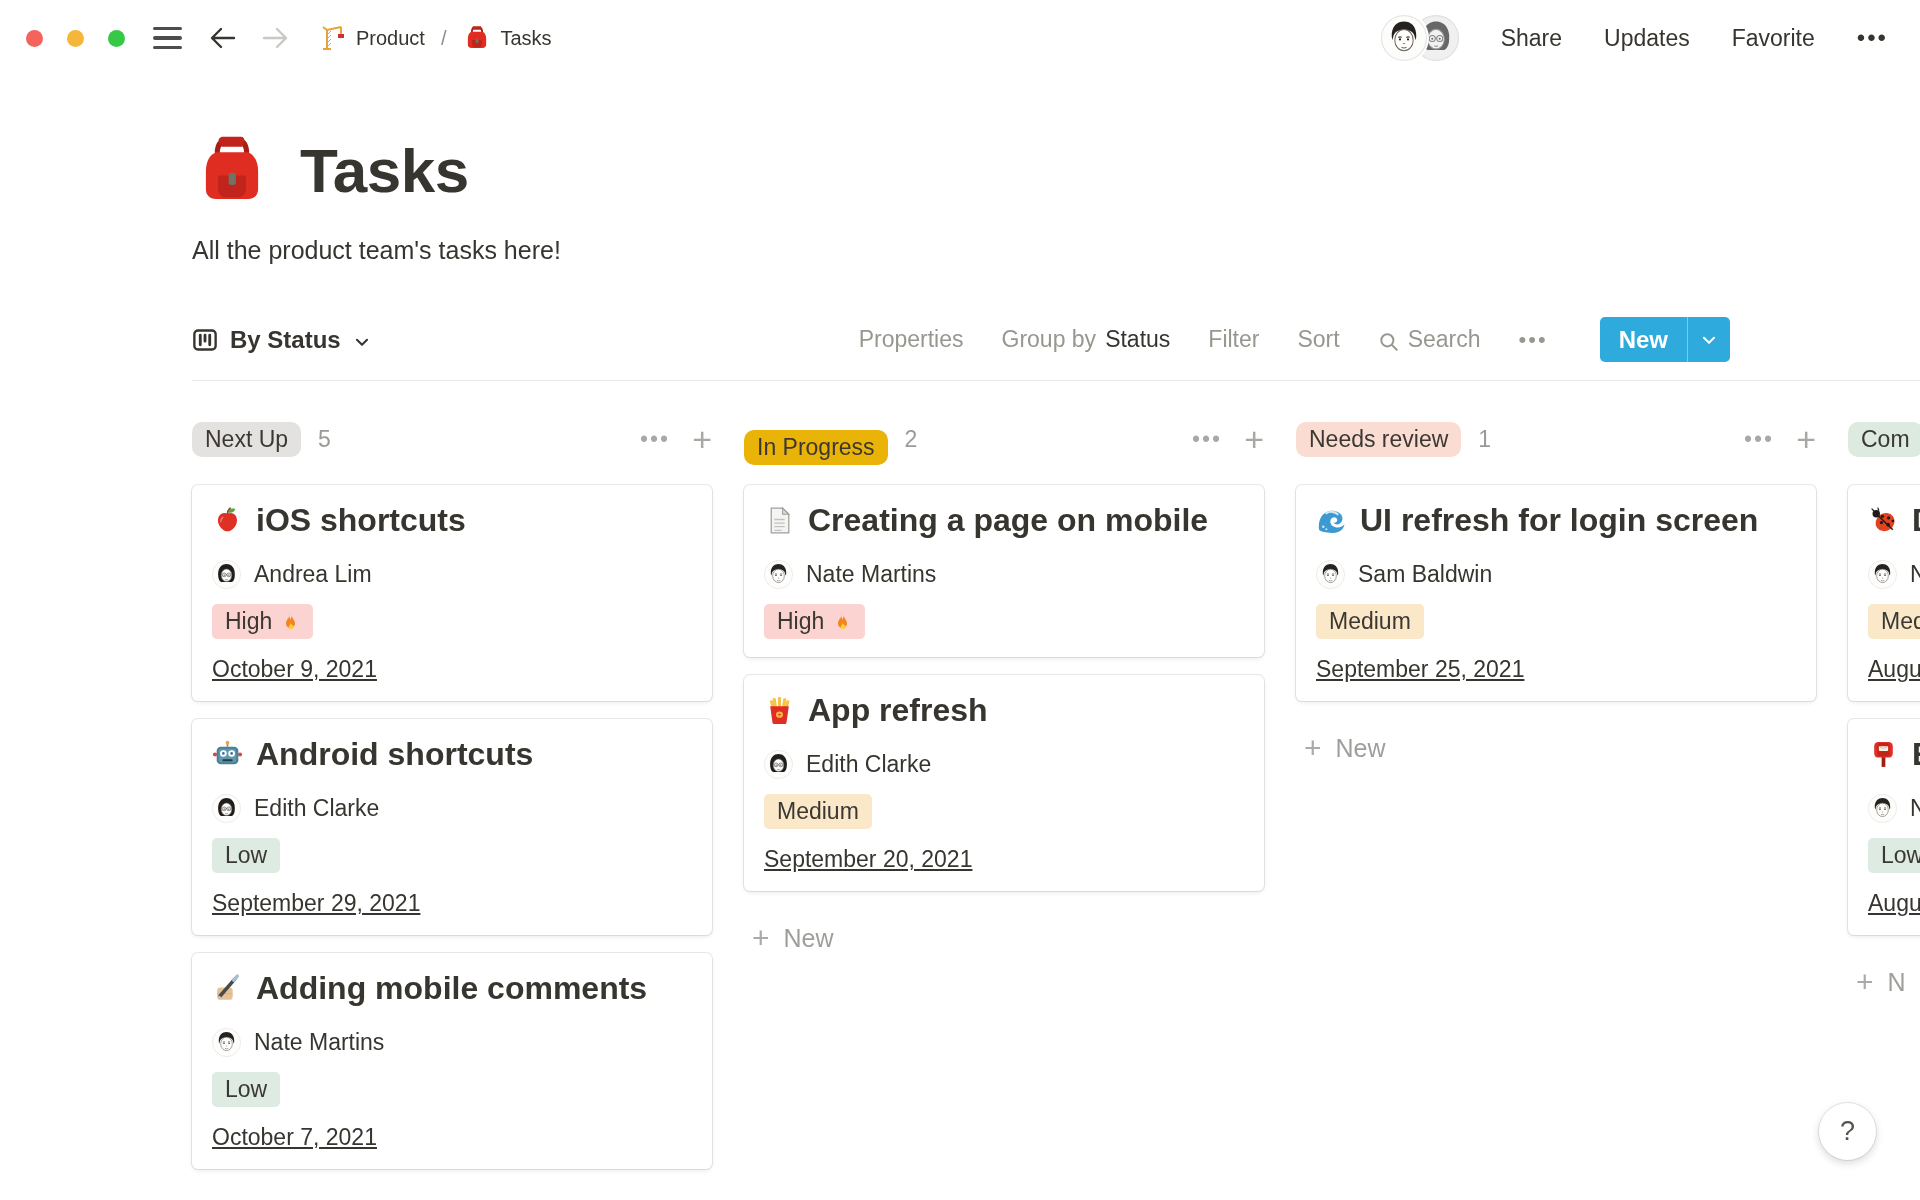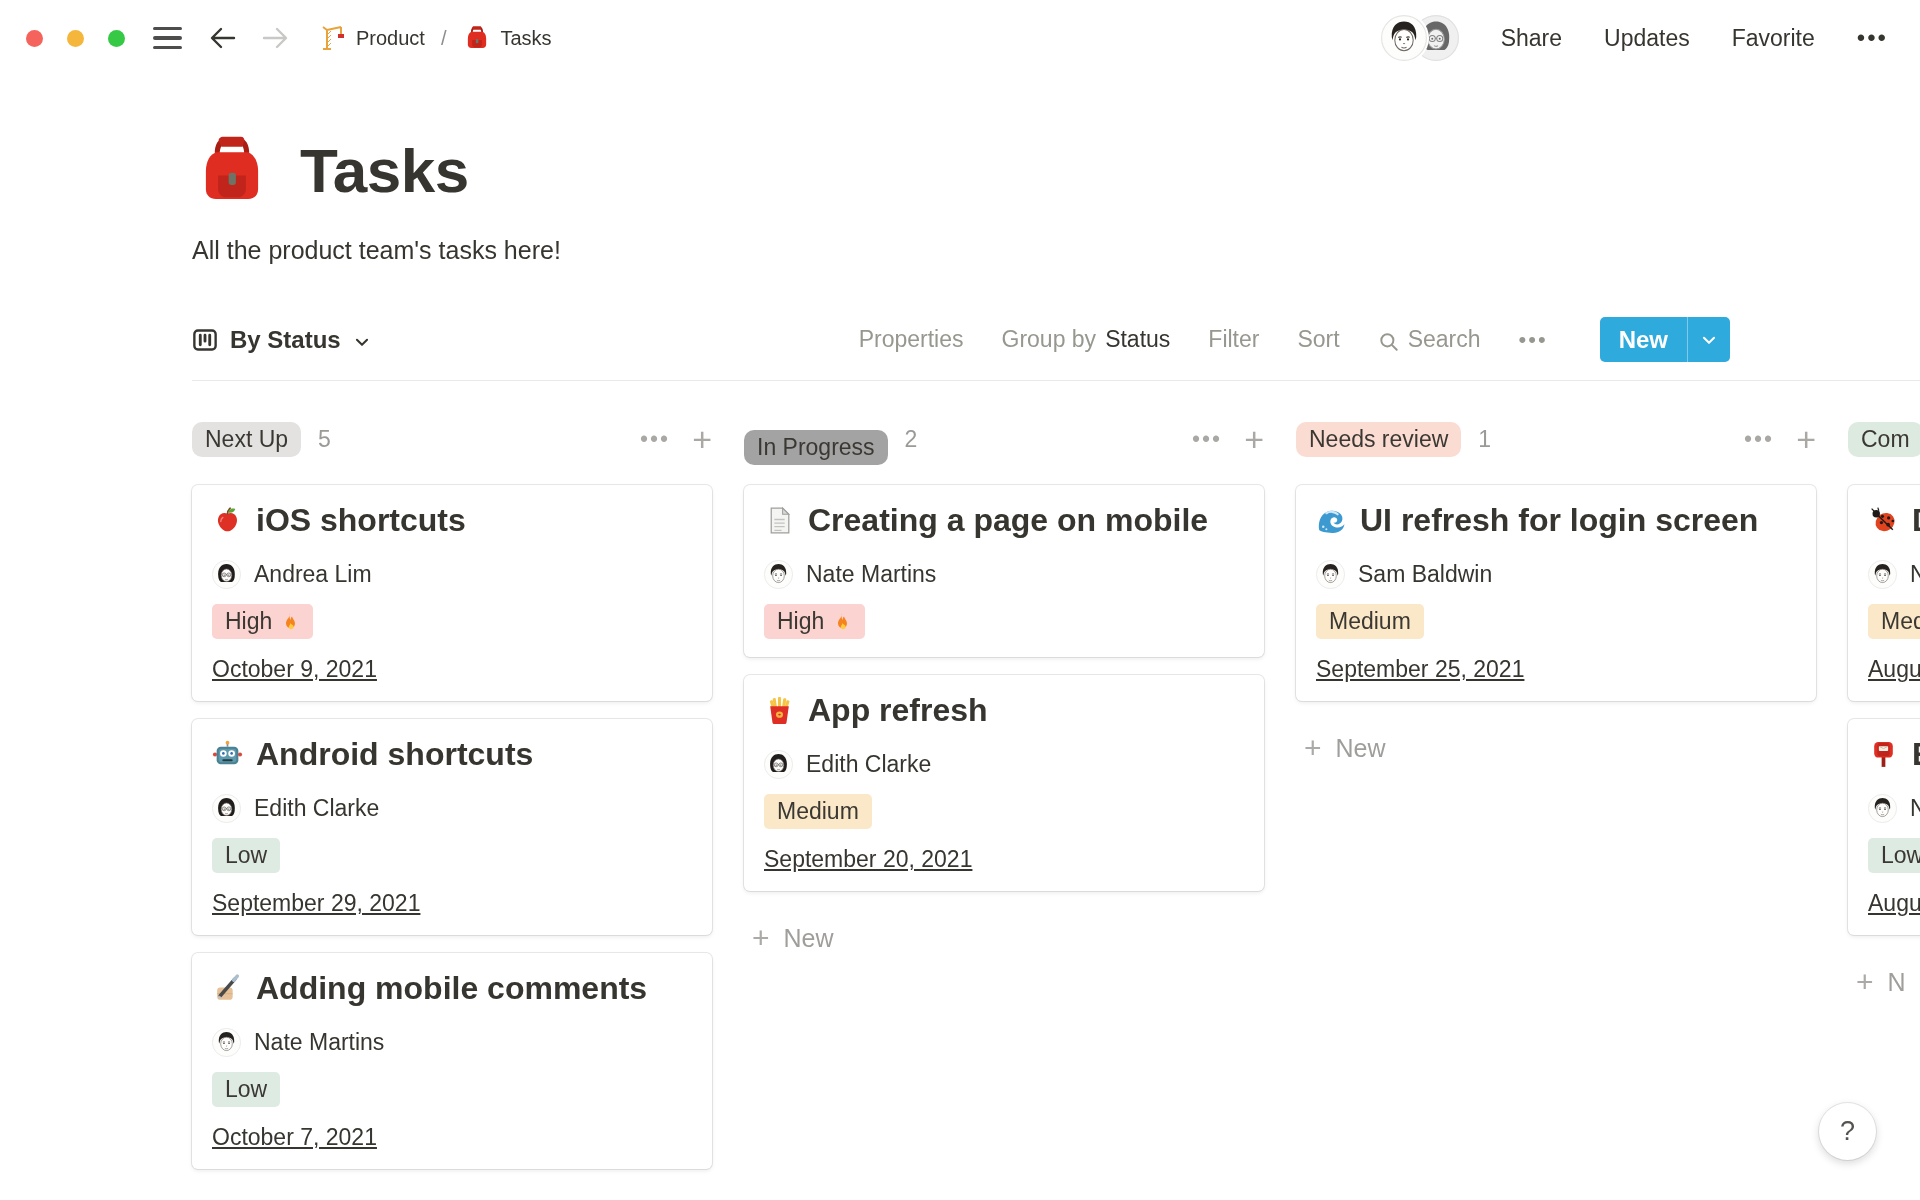--- a/index.html
+++ b/index.html
@@ -376,21 +376,21 @@
 
       </span>
     </div>
     <div class="card-date">October 7, 2021</div>
   </div>
       </div>
 
   </div>
     <div class="column">
     <div class="col-head">
-      <span class="col-badge" style="background: #a3a3a3; margin-top: 16px;">In Progress</span>
+      <span class="col-badge" style="background: #eab308; margin-top: 16px;">In Progress</span>
       <span class="col-count">2</span>
       <span class="col-actions">
         <span class="col-dots">•••</span>
         <span class="col-plus">+</span>
       </span>
     </div>
     <div class="cards">
         <div class="card">
     <div class="card-title-row">
       <span class="card-icon">

